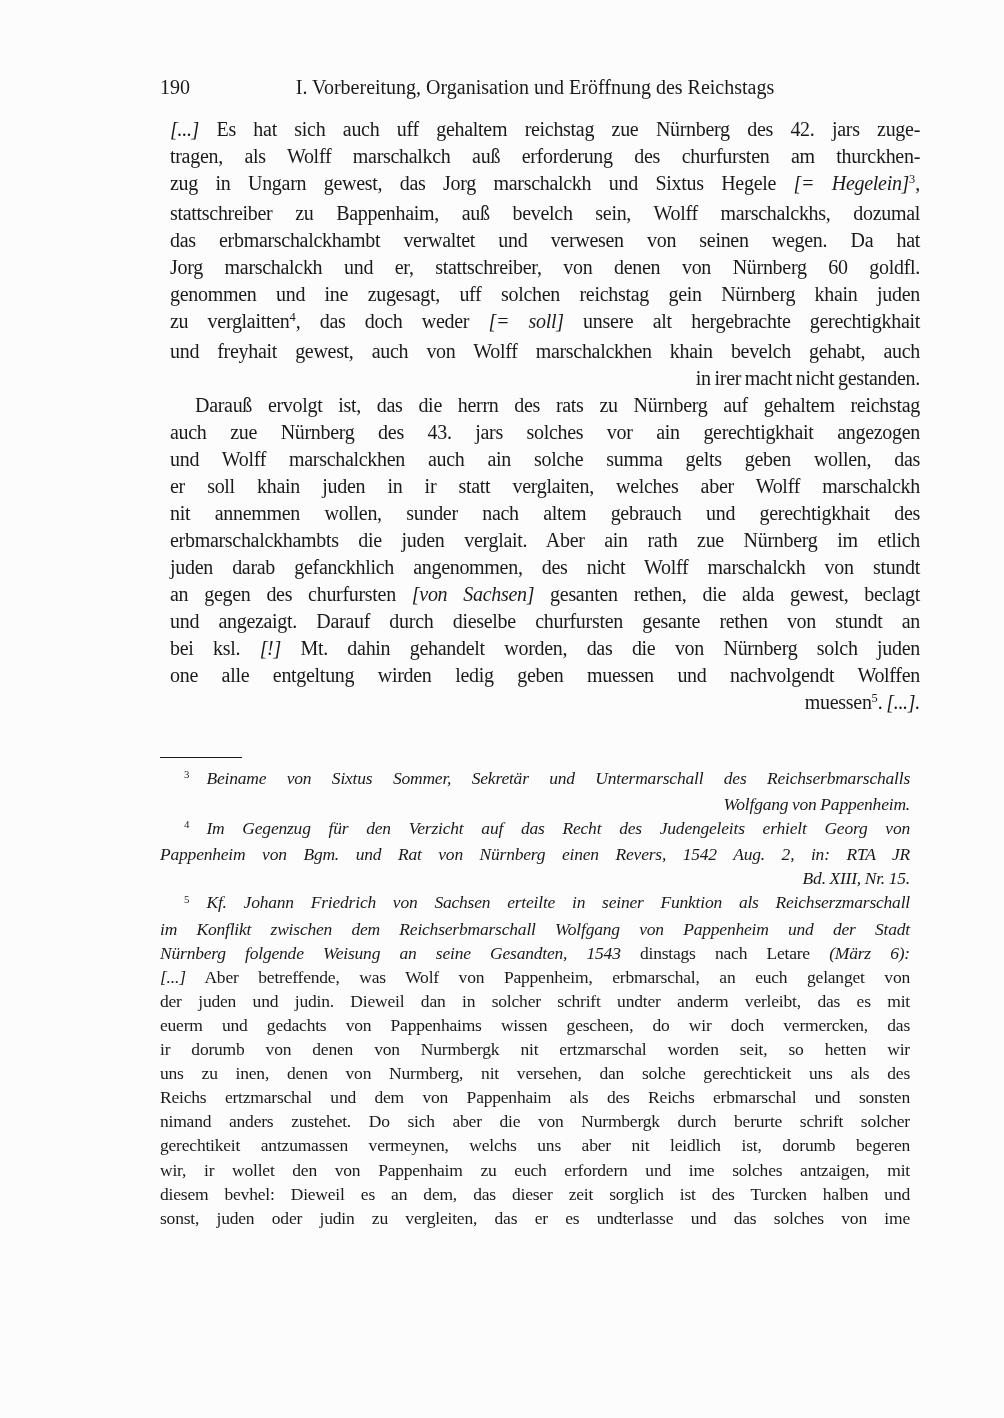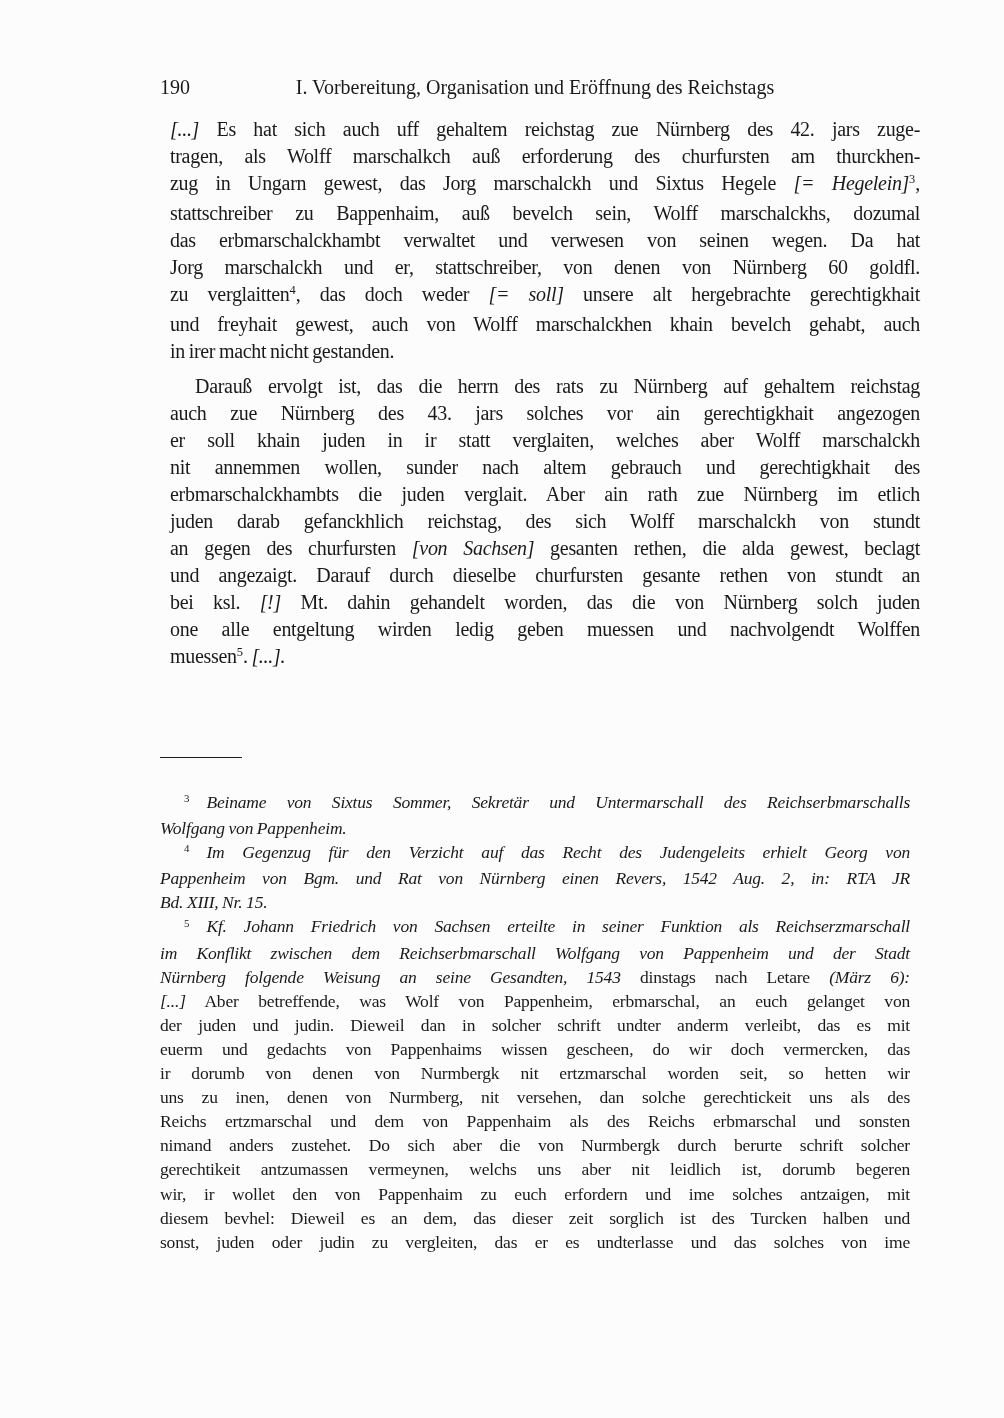--- a/index.html
+++ b/index.html
@@ -14,29 +14,29 @@
   .pagenum { position:absolute; left:0; top:0; }
   .runhead { display:block; text-align:center; }
   .bodytext {
     position:absolute; top:116px; left:170px; width:750px;
     font-size:20px; line-height:27px;
     letter-spacing:-0.3px; word-spacing:-1px;
   }
   .footnotes {
     position:absolute; top:766px; left:160px; width:750px;
     font-size:17.5px; line-height:24.1px;
-    letter-spacing:-0.2px; word-spacing:-0.5px;margin-top:24px;
+    letter-spacing:-0.2px; word-spacing:-0.5px;
   }
   .fnrule {
     position:absolute; top:757px; left:160px; width:82px; height:0;
     border-top:1.7px solid #1a1a1a;
   }
-  .ln { text-align:left; }
+  .ln { text-align:right; }
   .jl { text-align:justify; text-align-last:justify; }
-  .ind { text-indent:25px;margin-top:8px; }
+  .ind { text-indent:25px; }
   .it { font-style:italic; }
   .sup { font-size:62%; position:relative; top:-0.55em; letter-spacing:0; }
   .fn-ind { display:inline-block; width:24px; }
   .fn-gap { display:inline-block; width:17px; }
 </style>
 </head>
 <body>
 
 <div class="page">
   <div class="header">
@@ -44,29 +44,31 @@
     <span class="runhead">I. Vorbereitung, Organisation und Eröffnung des Reichstags</span>
   </div>
 
   <div class="bodytext">
       <div class="ln jl"><span class="it ">[...]</span><span class=""> Es hat sich auch uff gehaltem reichstag zue Nürnberg des 42. jars zuge-</span></div>
       <div class="ln jl"><span class="">tragen, als Wolff marschalkch auß erforderung des churfursten am thurckhen-</span></div>
       <div class="ln jl"><span class="">zug in Ungarn gewest, das Jorg marschalckh und Sixtus Hegele </span><span class="it ">[= Hegelein]</span><span class="sup">3</span><span class="">,</span></div>
       <div class="ln jl"><span class="">stattschreiber zu Bappenhaim, auß bevelch sein, Wolff marschalckhs, dozumal</span></div>
       <div class="ln jl"><span class="">das erbmarschalckhambt verwaltet und verwesen von seinen wegen. Da hat</span></div>
       <div class="ln jl"><span class="">Jorg marschalckh und er, stattschreiber, von denen von Nürnberg 60 goldfl.</span></div>
+      <div class="ln jl"><span class="">genommen und ine zugesagt, uff solchen reichstag gein Nürnberg khain juden</span></div>
       <div class="ln jl"><span class="">zu verglaitten</span><span class="sup">4</span><span class="">, das doch weder </span><span class="it ">[= soll]</span><span class=""> unsere alt hergebrachte gerechtigkhait</span></div>
       <div class="ln jl"><span class="">und freyhait gewest, auch von Wolff marschalckhen khain bevelch gehabt, auch</span></div>
       <div class="ln"><span class="">in irer macht nicht gestanden.</span></div>
       <div class="ln jl ind"><span class="">Darauß ervolgt ist, das die herrn des rats zu Nürnberg auf gehaltem reichstag</span></div>
       <div class="ln jl"><span class="">auch zue Nürnberg des 43. jars solches vor ain gerechtigkhait angezogen</span></div>
+      <div class="ln jl"><span class="">und Wolff marschalckhen auch ain solche summa gelts geben wollen, das</span></div>
       <div class="ln jl"><span class="">er soll khain juden in ir statt verglaiten, welches aber Wolff marschalckh</span></div>
       <div class="ln jl"><span class="">nit annemmen wollen, sunder nach altem gebrauch und gerechtigkhait des</span></div>
       <div class="ln jl"><span class="">erbmarschalckhambts die juden verglait. Aber ain rath zue Nürnberg im etlich</span></div>
-      <div class="ln jl"><span class="">juden darab gefanckhlich reichstag, des sich Wolff marschalckh von stundt</span></div>
+      <div class="ln jl"><span class="">juden darab gefanckhlich angenommen, des nicht Wolff marschalckh von stundt</span></div>
       <div class="ln jl"><span class="">an gegen des churfursten </span><span class="it ">[von Sachsen]</span><span class=""> gesanten rethen, die alda gewest, beclagt</span></div>
       <div class="ln jl"><span class="">und angezaigt. Darauf durch dieselbe churfursten gesante rethen von stundt an</span></div>
       <div class="ln jl"><span class="">bei ksl. </span><span class="it ">[!]</span><span class=""> Mt. dahin gehandelt worden, das die von Nürnberg solch juden</span></div>
       <div class="ln jl"><span class="">one alle entgeltung wirden ledig geben muessen und nachvolgendt Wolffen</span></div>
       <div class="ln"><span class="">muessen</span><span class="sup">5</span><span class="">. </span><span class="it ">[...].</span></div>
     </div>
 
   <div class="fnrule"></div>
 
   <div class="footnotes">

